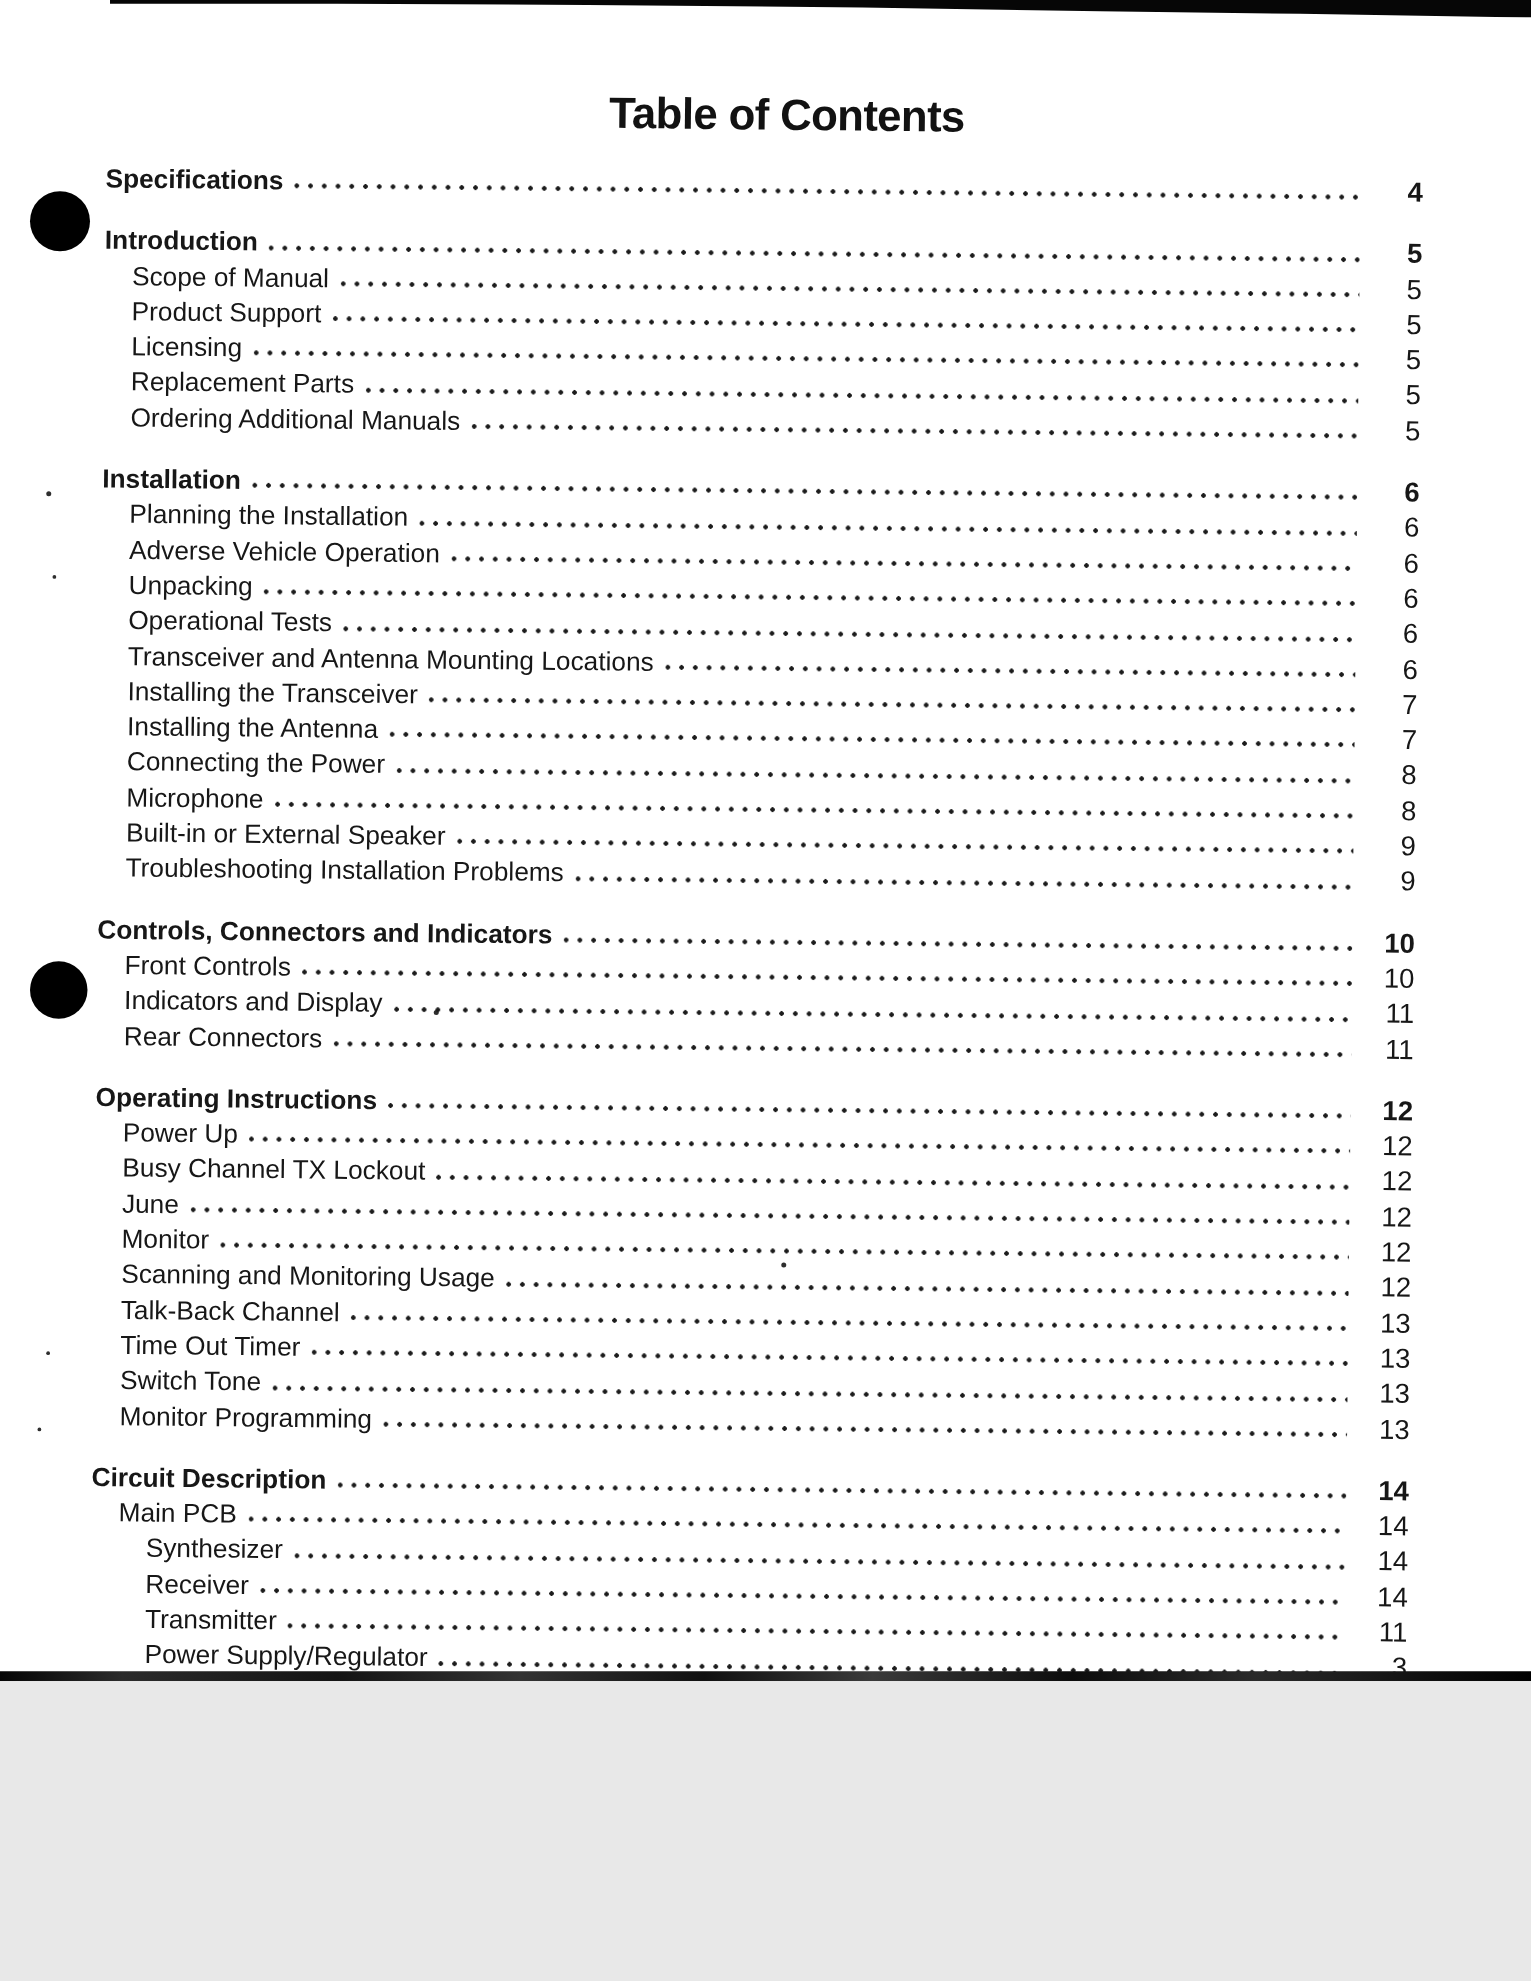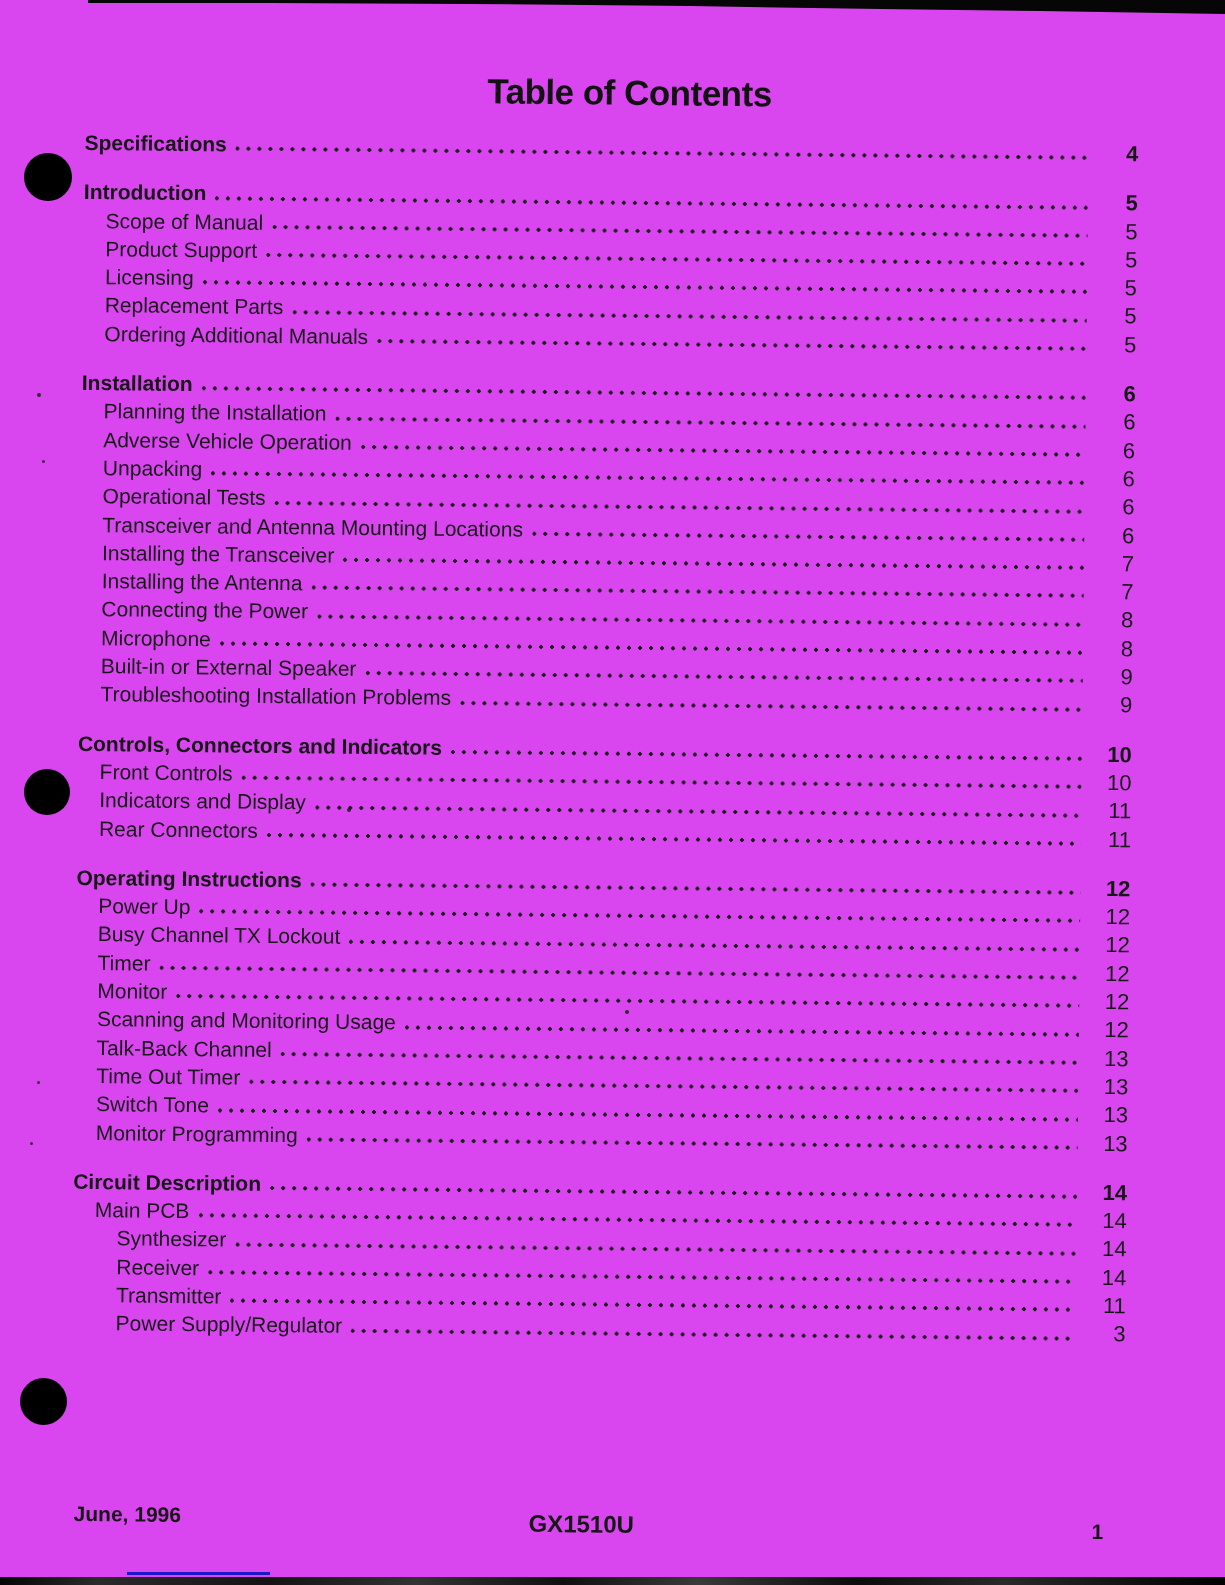--- a/index.html
+++ b/index.html
@@ -1,20 +1,20 @@
 <!DOCTYPE html>
 <html><head>
 <meta charset="utf-8">
 <style>
   html, body { margin: 0; padding: 0; background: #e8e8e8; }
   .page {
     position: relative;
     width: 1225px;
-    height: 1585px;
-    background: #d946ef;
+    height: 1345px;
+    background: #ffffff;
     overflow: hidden;
     font-family: "Liberation Sans", sans-serif;
     color: #171717;
   }
 
   
   .skew {
     position: absolute;
     left: 0; top: 0;
     width: 1225px; height: 1585px;
@@ -251,21 +251,21 @@
           <span class="lbl">Power Up</span>
           <span class="dots"></span>
           <span class="pg">12</span>
         </div>
         <div class="row lvl1">
           <span class="lbl">Busy Channel TX Lockout</span>
           <span class="dots"></span>
           <span class="pg">12</span>
         </div>
         <div class="row lvl1">
-          <span class="lbl">Timer</span>
+          <span class="lbl">June</span>
           <span class="dots"></span>
           <span class="pg">12</span>
         </div>
         <div class="row lvl1">
           <span class="lbl">Monitor</span>
           <span class="dots"></span>
           <span class="pg">12</span>
         </div>
         <div class="row lvl1">
           <span class="lbl">Scanning and Monitoring Usage</span>

